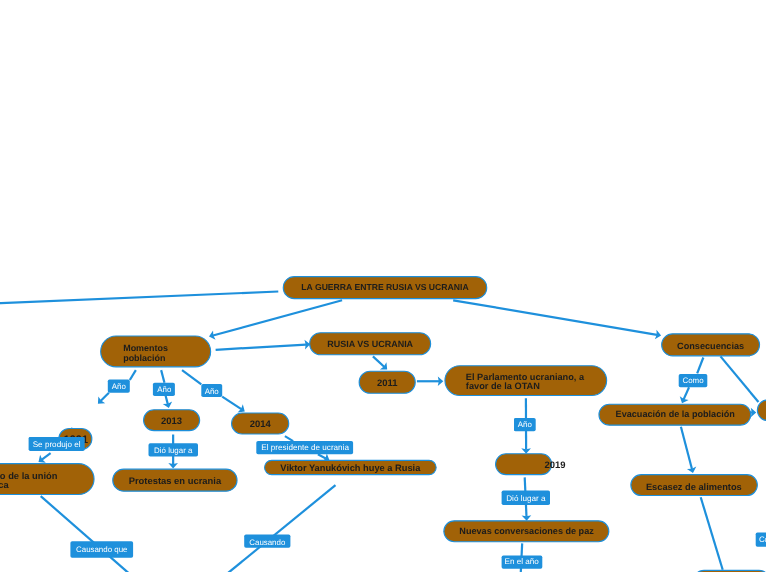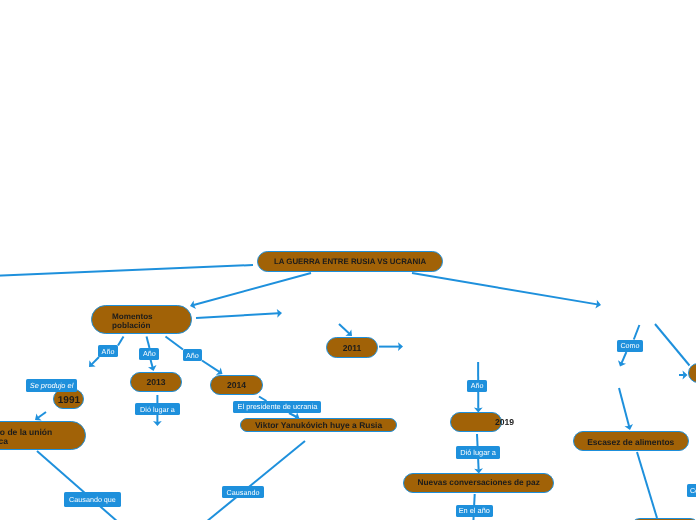--- a/index.html
+++ b/index.html
@@ -71,37 +71,52 @@
 <path d="M 619 388 L 629.05 426.37" fill="none" stroke="#1e90dc" stroke-width="2" stroke-linecap="butt"></path>
       <polygon points="630.00,430.00 624.48,426.28 628.96,426.03 632.99,424.05" fill="#1e90dc"></polygon>
 <path d="M 637 452 L 657 518" fill="none" stroke="#1e90dc" stroke-width="2" stroke-linecap="butt"></path>
 </svg>
 <div class="node center" style="left:257px;top:251px;width:186px;height:21px;font-size:7.85px;">
       <span class="txt" style="top:0.8px;">LA GUERRA ENTRE RUSIA VS UCRANIA</span>
     </div>
 <div class="node left" style="left:91px;top:305px;width:101px;height:29px;font-size:8.15px;padding-left:20px;padding-right:20px;">
       <span class="txt" style="top:2px;">Momentos población</span>
     </div>
+<div class="node center" style="left:281px;top:302px;width:111px;height:21px;font-size:8.17px;">
+      <span class="txt" style="top:0.8px;">RUSIA VS UCRANIA</span>
+    </div>
+<div class="node center" style="left:601px;top:303px;width:90px;height:21px;font-size:8.32px;">
+      <span class="txt" style="top:0.8px;">Consecuencias</span>
+    </div>
 <div class="node center" style="left:53.4px;top:389px;width:31px;height:20px;font-size:10px;">
       <span class="txt" style="top:2px;">1991</span>
     </div>
 <div class="node center" style="left:130px;top:372px;width:52px;height:20px;font-size:8.6px;">
       <span class="txt" style="top:0.8px;">2013</span>
     </div>
 <div class="node center" style="left:210px;top:375px;width:53px;height:20px;font-size:8.6px;">
       <span class="txt" style="top:0.8px;">2014</span>
     </div>
 <div class="node center" style="left:326px;top:337px;width:52px;height:21px;font-size:8.6px;">
       <span class="txt" style="top:0.8px;">2011</span>
     </div>
+<div class="node left" style="left:403.5px;top:331.6px;width:148.4px;height:28.4px;font-size:8.4px;padding-left:19px;padding-right:19px;">
+      <span class="txt" style="top:1px;">El Parlamento ucraniano, a favor de la OTAN</span>
+    </div>
 <div class="node left" style="left:-45.5px;top:421.2px;width:131.3px;height:28.6px;font-size:8.5px;padding-left:16px;padding-right:16px;">
       <span class="txt" style="top:1.5px;">Colapso de la unión soviética</span>
     </div>
+<div class="node center" style="left:102px;top:426px;width:114px;height:21px;font-size:8.55px;">
+      <span class="txt" style="top:0.8px;">Protestas en ucrania</span>
+    </div>
 <div class="node center" style="left:240px;top:418px;width:157px;height:14px;font-size:8.45px;">
       <span class="txt" style="top:0.8px;">Viktor Yanukóvich huye a Rusia</span>
+    </div>
+<div class="node center" style="left:544.2px;top:366.7px;width:139.3px;height:20px;font-size:8.28px;">
+      <span class="txt" style="top:0.8px;">Evacuación de la población</span>
     </div>
 <div class="node center" style="left:572.6px;top:431.3px;width:116.3px;height:19.7px;font-size:8.43px;">
       <span class="txt" style="top:0.8px;">Escasez de alimentos</span>
     </div>
 <div class="node center" style="left:449.9px;top:411.9px;width:52.3px;height:20.4px;font-size:8.6px;">
       <span class="txt" style="top:0.8px;padding-left:44px;">2019</span>
     </div>
 <div class="node center" style="left:403.1px;top:473.1px;width:151.2px;height:20px;font-size:8.27px;">
       <span class="txt" style="top:0.8px;">Nuevas conversaciones de paz</span>
     </div>
@@ -113,21 +128,21 @@
     </div>
 <div class="lbl" style="left:98px;top:345px;width:20px;height:12px;font-size:7.2px;">
       <span>Año</span>
     </div>
 <div class="lbl" style="left:139.3px;top:347.6px;width:20.2px;height:12px;font-size:7.2px;">
       <span>Año</span>
     </div>
 <div class="lbl" style="left:182.6px;top:349.1px;width:19.7px;height:12px;font-size:7.2px;">
       <span>Año</span>
     </div>
-<div class="lbl" style="left:26px;top:379px;width:51px;height:13px;font-size:7.4px;font-style:italic;">
+<div class="lbl" style="left:26px;top:397px;width:51px;height:13px;font-size:7.4px;">
       <span>Se produjo el</span>
     </div>
 <div class="lbl" style="left:135px;top:403px;width:45px;height:12px;font-size:7.2px;">
       <span>Dió lugar a</span>
     </div>
 <div class="lbl" style="left:233.3px;top:400.9px;width:88.2px;height:12px;font-size:7.4px;">
       <span>El presidente de ucrania</span>
     </div>
 <div class="lbl" style="left:64px;top:492px;width:57px;height:14.5px;font-size:7.2px;">
       <span>Causando que</span>

